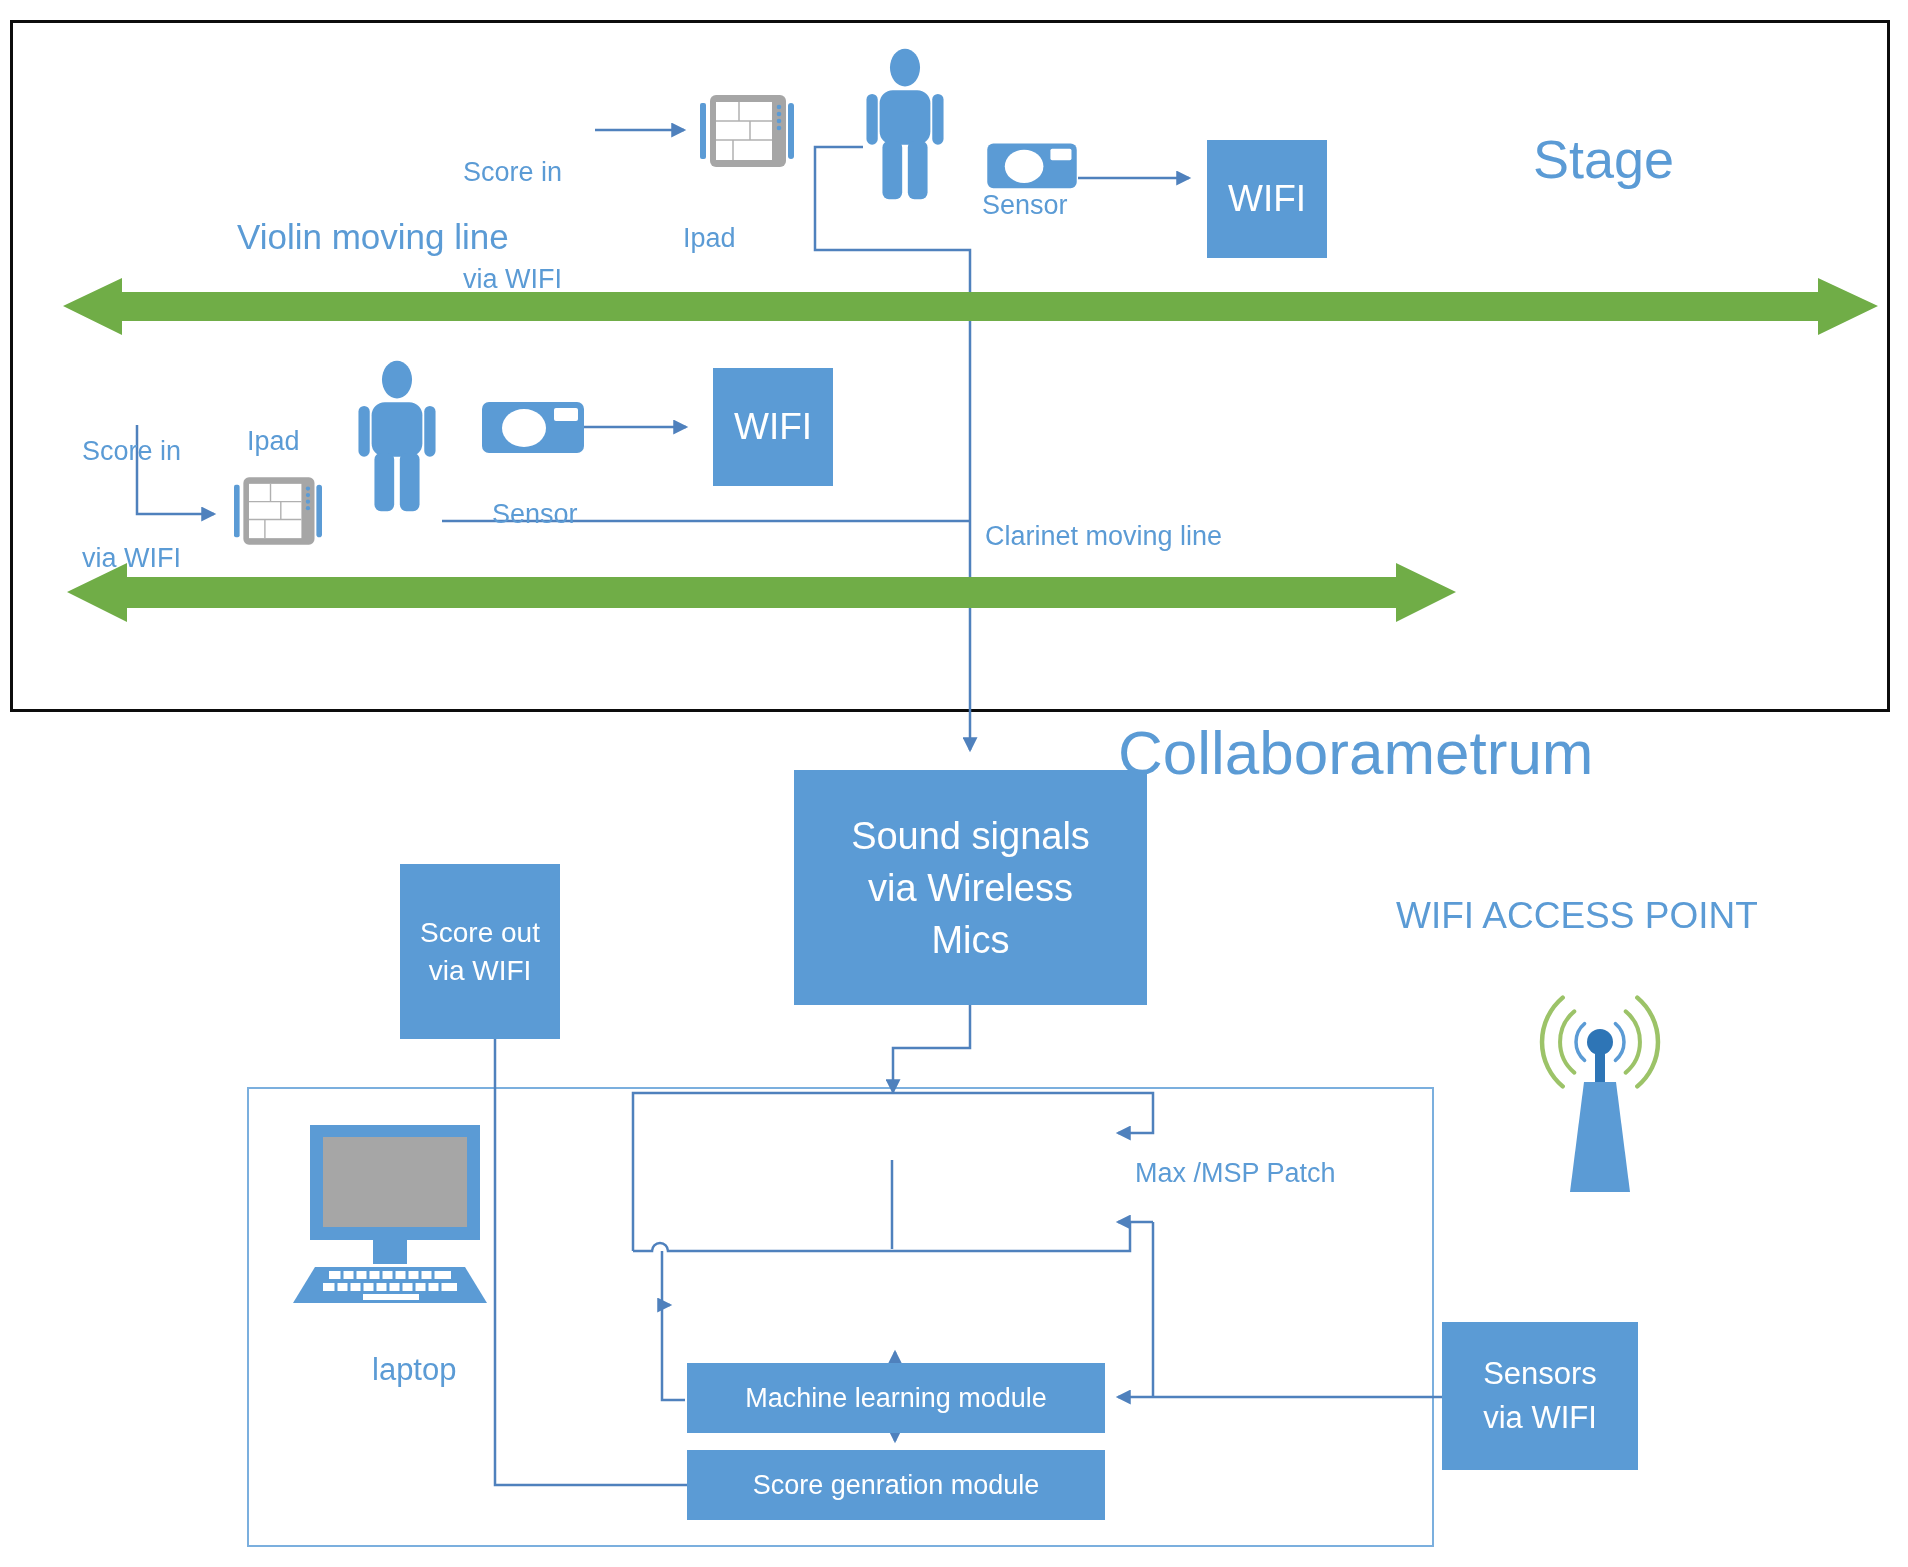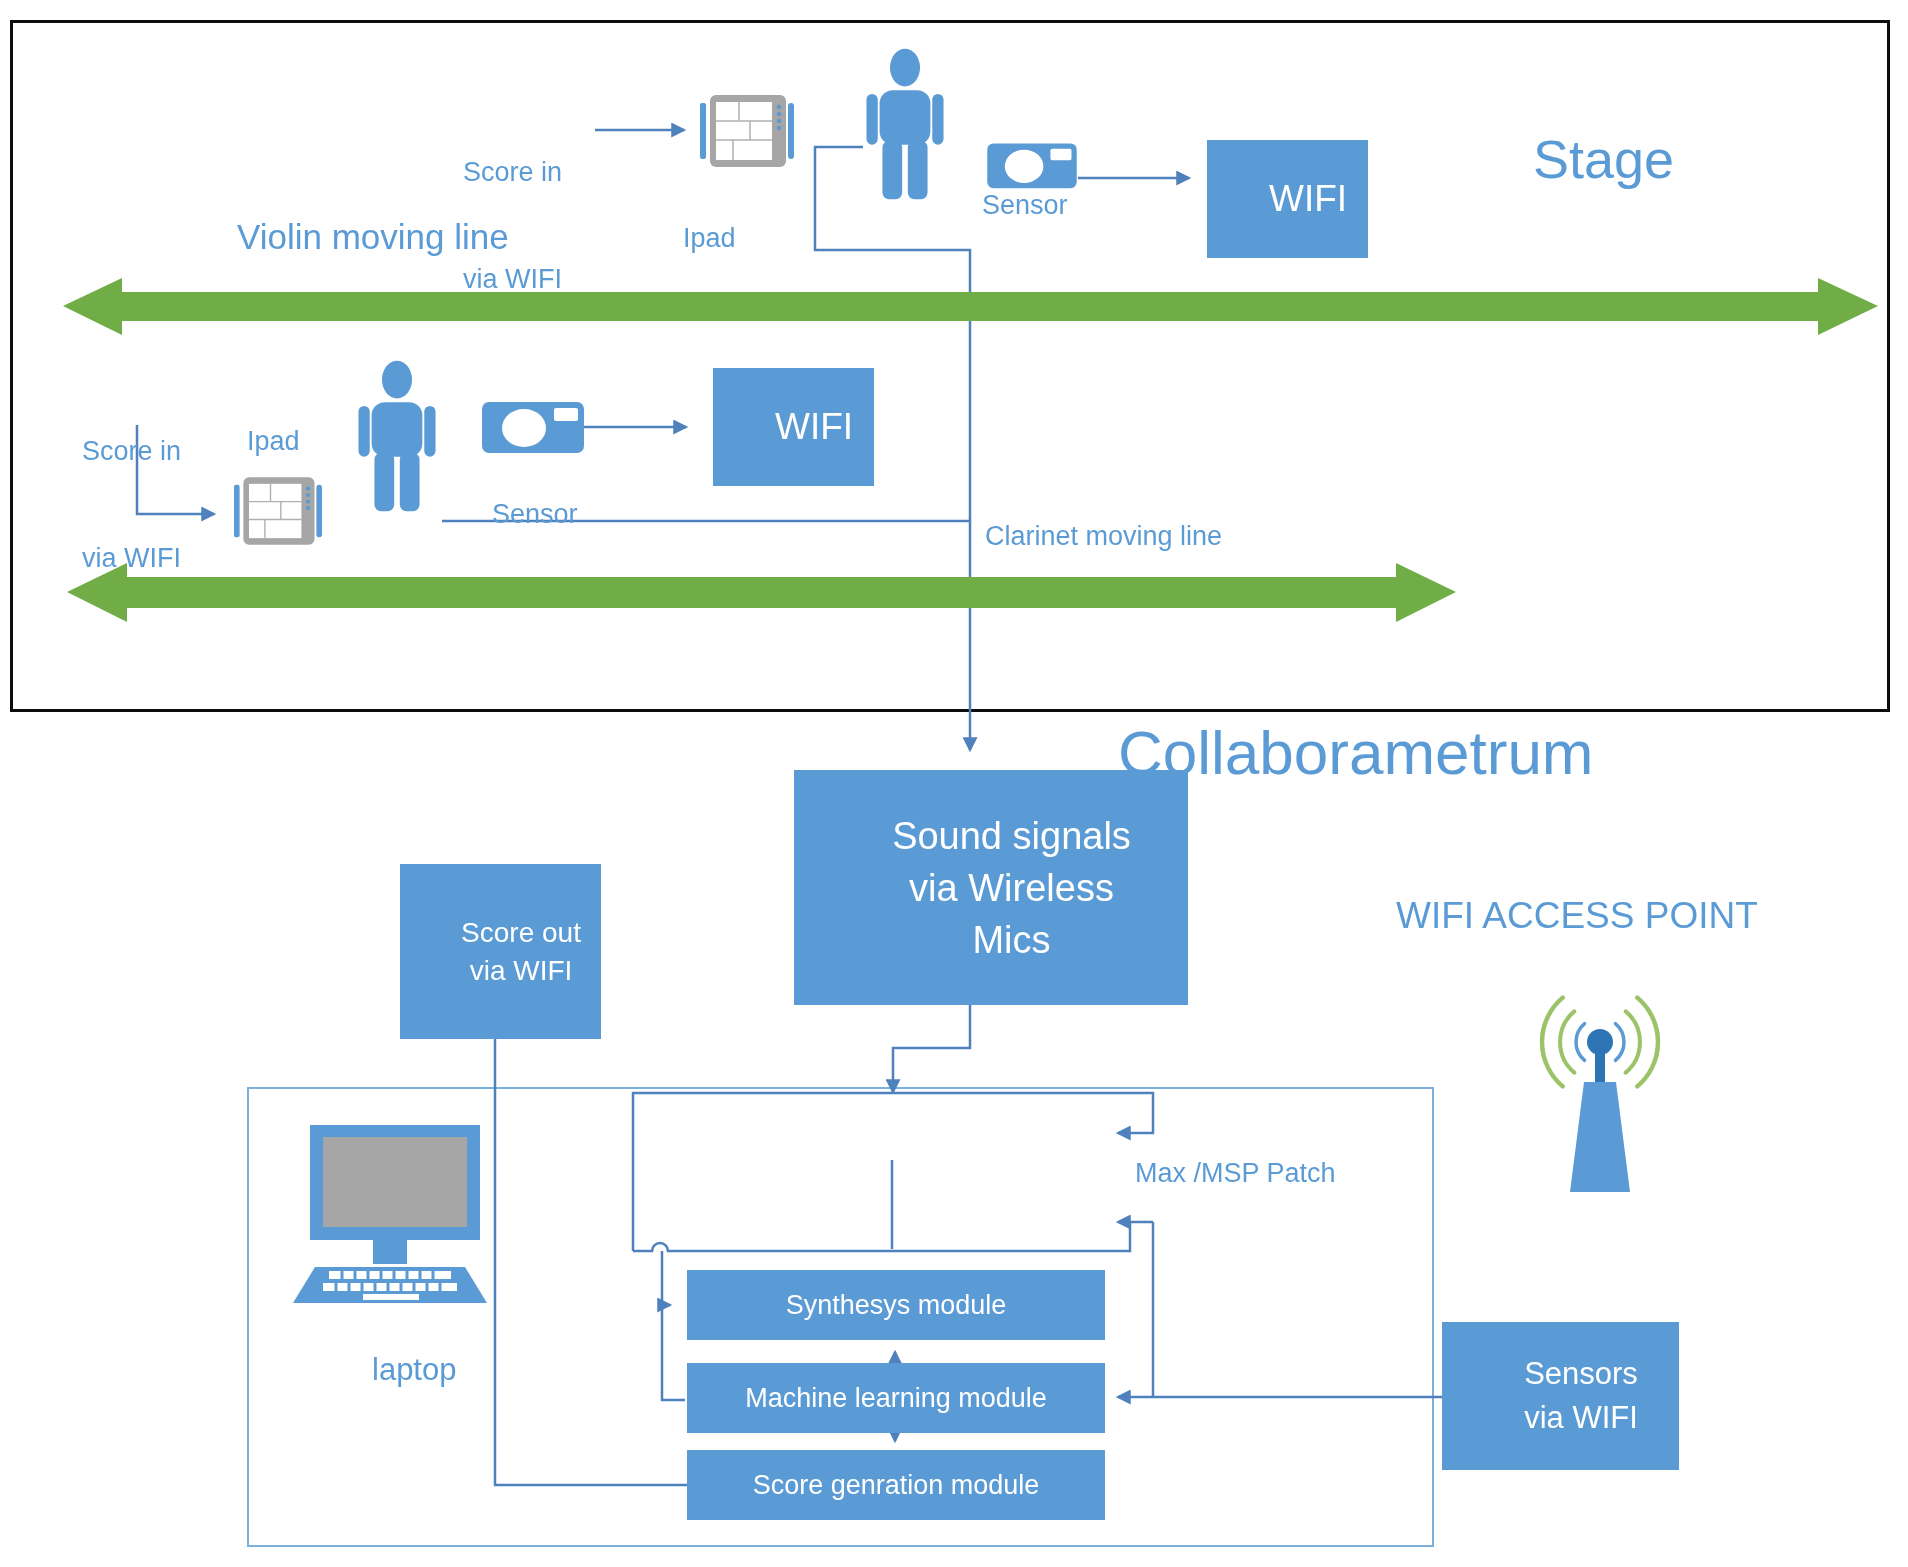--- a/index.html
+++ b/index.html
@@ -1,21 +1,21 @@
 <!DOCTYPE html>
 <html><head>
 <meta charset="utf-8">
 <style>
   html,body{margin:0;padding:0;background:#fff;}
   #canvas{position:relative;width:1908px;height:1567px;background:#fff;overflow:hidden;
           font-family:"Liberation Sans", sans-serif;}
   .abs{position:absolute;}
   .lbl{color:#5b9bd5;white-space:pre;line-height:1.32;}
   .bluebox{background:#5b9bd5;color:#fff;display:flex;flex-direction:column;
-           align-items:center;justify-content:center;text-align:center;padding-left:41px;}
+           align-items:center;justify-content:center;text-align:center;}
   .modbox{background:#5b9bd5;color:#fff;display:flex;align-items:center;justify-content:center;
           font-size:27px;}
   #stage-box{left:10px;top:20px;width:1874px;height:686px;border:3px solid #0d0d0d;}
   #collab-box{left:247px;top:1087px;width:1183px;height:456px;border:2px solid #7bafde;}
   svg{display:block;}
   .icon-wrap{position:absolute;}
 </style>
 </head>
 <body>
 
@@ -201,21 +201,20 @@
       <g stroke="#5b9bd5" stroke-width="3">
         <path d="M57,146 v8 M70,146 v8 M83,146 v8 M96,146 v8 M109,146 v8 M122,146 v8 M135,146 v8 M148,146 v8"></path>
         <path d="M51,158 v8 M64,158 v8 M77,158 v8 M90,158 v8 M103,158 v8 M116,158 v8 M129,158 v8 M142,158 v8 M155,158 v8"></path>
       </g>
     </svg>
   </div>
   <div class="abs lbl" style="left:372px;top:1350px;font-size:31px;z-index:2">laptop</div>
 
   <div class="abs lbl" style="left:1135px;top:1156px;font-size:27px;z-index:2">Max /MSP Patch</div>
 
-  <div class="abs modbox" style="left:687px;top:1270px;width:418px;height:70px;z-index:2">Synthesys module</div>
   <div class="abs modbox" style="left:687px;top:1450px;width:418px;height:70px;z-index:2">Score genration module</div>
   <div class="abs modbox" style="left:687px;top:1363px;width:418px;height:70px;z-index:2">Machine learning module</div>
 
   <div class="abs bluebox" style="left:1442px;top:1322px;width:196px;height:148px;font-size:31px;line-height:44px;z-index:2">
     <div>Sensors</div>
     <div>via WIFI</div>
   </div>
 
 </div>
 

